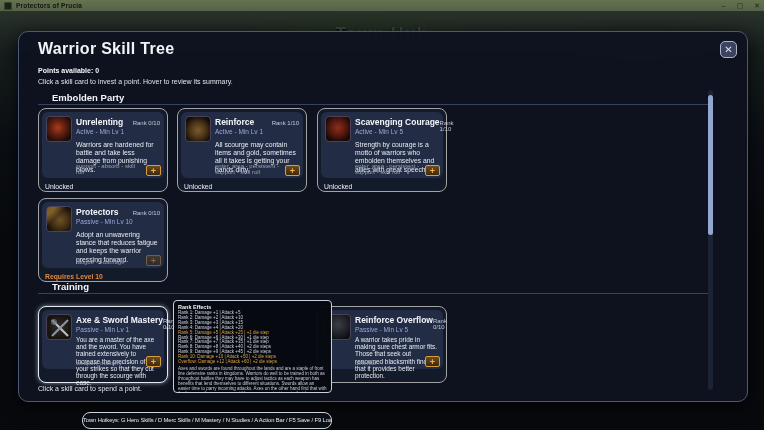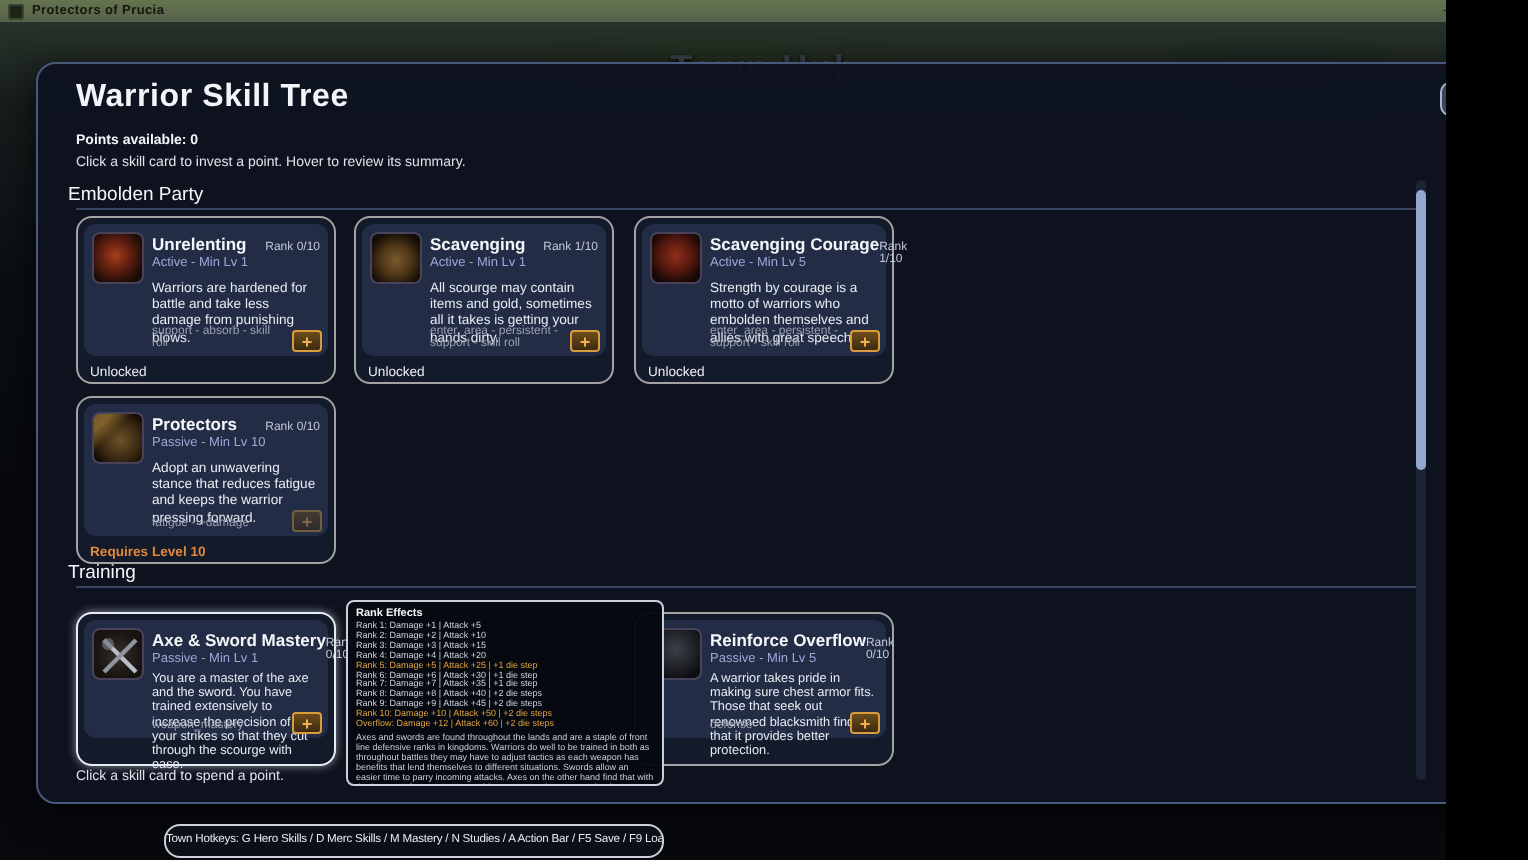--- a/index.html
+++ b/index.html
@@ -1,17 +1,17 @@
 <!DOCTYPE html>
 <html><head>
 <meta charset="utf-8">
 <style>
   html,body{margin:0;padding:0;background:#000;}
-  #screen{position:relative;width:692px;height:430px;overflow:hidden;
-    font-family:"Liberation Sans",sans-serif;background:#fdba74;padding-left:31px;}
+  #screen{position:relative;width:764px;height:430px;overflow:hidden;
+    font-family:"Liberation Sans",sans-serif;background:#fdba74;}
 
   
   .titlebar{position:absolute;left:0;top:0;width:764px;height:11px;
     background:linear-gradient(#66734f,#55624a);display:flex;align-items:center;z-index:30;}
   .titlebar .appicon{width:6px;height:6px;margin:0 4px 0 4px;border-radius:1px;
     background:#1c2418;border:1px solid #39452e;}
   .titlebar .apptitle{font-size:6.5px;color:#12160d;font-weight:bold;letter-spacing:.2px;}
   .winbtns{position:absolute;right:4px;top:0;height:11px;display:flex;gap:11px;align-items:center;}
   .winbtns span{font-size:7px;color:#1d2317;line-height:11px;}
 
@@ -28,21 +28,21 @@
   
   .modal{position:absolute;left:18px;top:31px;width:728px;height:369px;
     background:rgba(13,19,31,0.97);border:1.5px solid #49597c;border-radius:10px;
     box-shadow:0 4px 18px rgba(0,0,0,.75);z-index:5;}
   .modal-title{position:absolute;left:19px;top:8px;font-size:16px;font-weight:bold;color:#f2f4f8;letter-spacing:.3px;}
   .modal-close{position:absolute;right:10px;top:9px;width:17px;height:17px;border-radius:5px;
     background:#3b4360;border:1.5px solid #aeb4cc;color:#dde1ec;font-size:10px;line-height:15px;
     text-align:center;padding:0;cursor:pointer;font-family:"Liberation Sans",sans-serif;}
   .modal-points{position:absolute;left:19px;top:35px;font-size:7px;font-weight:bold;color:#f3f5f9;}
   .modal-instr{position:absolute;left:19px;top:46px;font-size:7px;color:#dfe3ea;}
-  .sect-label{position:absolute;left:15px;font-size:9.5px;font-weight:normal;color:#f3f5f9;text-align:center;}
+  .sect-label{position:absolute;left:33px;font-size:9.5px;font-weight:bold;color:#f3f5f9;text-align:center;}
   .sect-rule{position:absolute;left:19px;width:675px;height:1px;background:#37425c;}
   .s1-label{top:60px}.s1-rule{top:72px}
   .s2-label{top:249px}.s2-rule{top:261px}
   .footer-hint{position:absolute;left:19px;top:353px;font-size:7px;color:#dfe3ea;}
 
   
   .scrollbar{position:absolute;left:689px;top:58px;width:5px;height:300px;
     background:#1b2334;border-radius:3px;}
   .scroll-thumb{position:absolute;left:0;top:5px;width:5px;height:140px;
     background:#93a7cf;border-radius:3px;}
@@ -143,21 +143,21 @@
         <div class="c-tags">support - absorb - skill roll</div>
         <button class="c-plus">+</button>
       </div>
       <div class="c-status">Unlocked</div>
     </div>
 
     <div class="card c-r1c2">
       <div class="card-inner">
         <div class="c-icon i-sack"></div>
         <div class="c-head">
-          <span class="c-title">Scavenging</span>
+          <span class="c-title">Reinforce</span>
           <span class="c-rank">Rank 1/10</span>
         </div>
         <div class="c-meta">Active - Min Lv 1</div>
         <div class="c-desc">All scourge may contain items and gold, sometimes all it takes is getting your hands dirty.</div>
         <div class="c-tags">enter_area - persistent - support - skill roll</div>
         <button class="c-plus">+</button>
       </div>
       <div class="c-status">Unlocked</div>
     </div>
 

